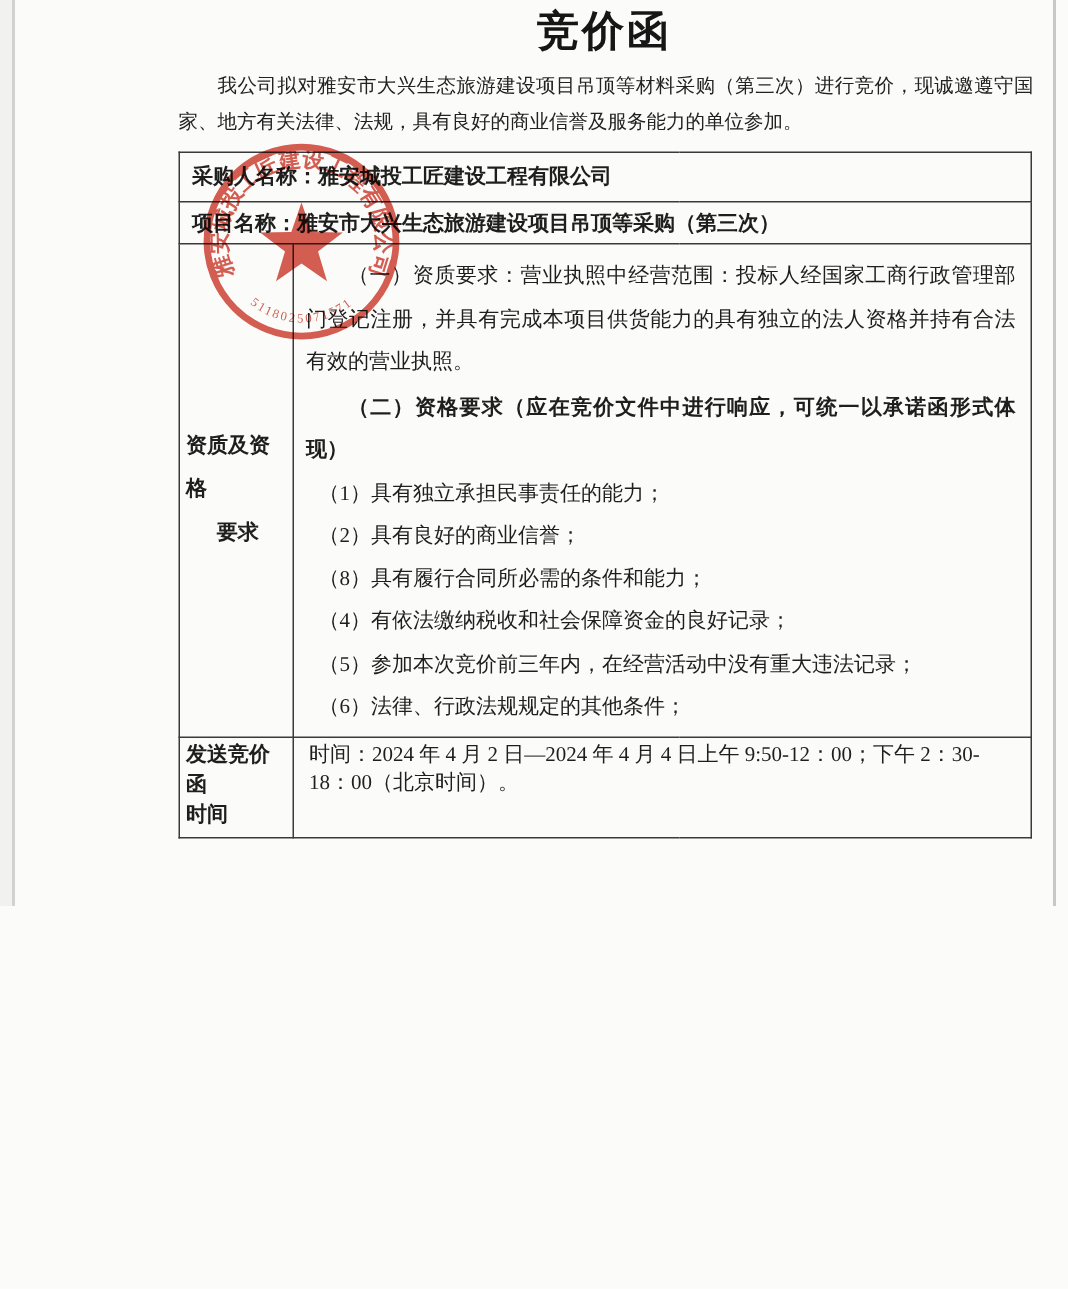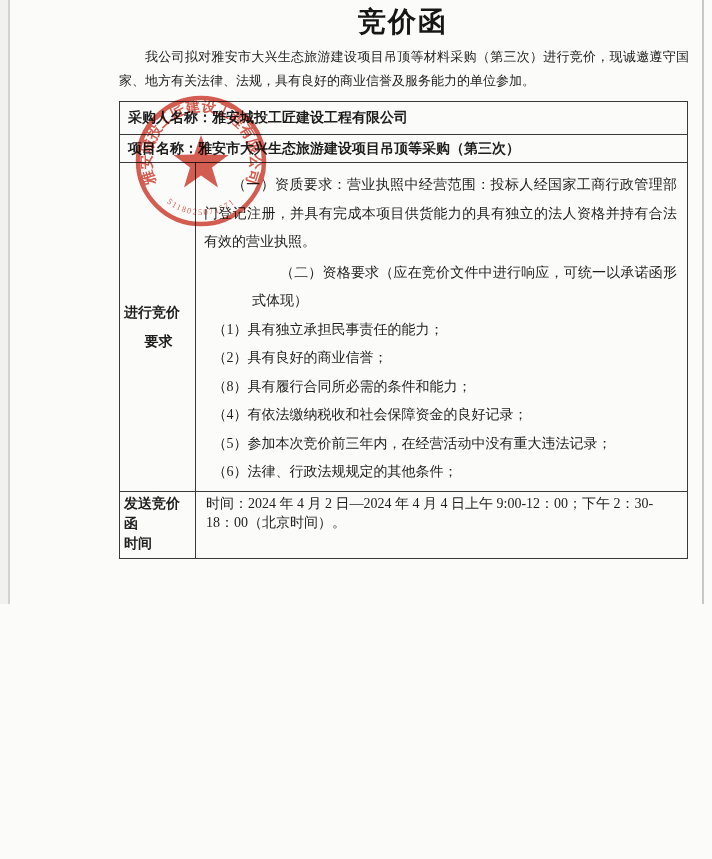--- a/index.html
+++ b/index.html
@@ -68,21 +68,21 @@
 
   td.summary-val { padding-left: 10px; }
   td.scope-val   { padding: 12px 10px 0 10px; }
 
   td.sched-val { padding: 9px 8px 0 10px; }
   td.sched-val .ln { line-height: 21px; }
 
   td.qual-val { padding: 8px 10px 4px 8px; }
   td.qual-val p { margin: 0; line-height: 28.5px; text-align: justify; }
   td.qual-val p.para { text-indent: 2em; }
-  td.qual-val p.para-bold { text-indent: 2em; font-weight: normal; margin-top: 2px; margin-left: 48px; }
+  td.qual-val p.para-bold { text-indent: 2em; font-weight: bold; margin-top: 2px; }
   td.qual-val p.item { text-indent: 0.6em; }
 
   td.send-val { padding: 2px 8px 0 10px; }
   td.send-val p { margin: 0; line-height: 19px; }
 
   
   .stamp {
     position: absolute;
     left: 121px; top: 81px;
     width: 160px; height: 160px;
@@ -124,42 +124,42 @@
         <span class="lbl">项目名称：</span><span class="val">雅安市大兴生态旅游建设项目吊顶等采购（第三次）</span>
       </td>
     </tr>
 
 
 
 
 
     <tr style="height:275px">
       <td class="label-cell">
-        <div class="line">进行竞价</div>
+        <div class="line">资质及资格</div>
         <div class="line center">要求</div>
       </td>
       <td colspan="3" class="qual-val top">
         <p class="para">（一）资质要求：营业执照中经营范围：投标人经国家工商行政管理部门登记注册，并具有完成本项目供货能力的具有独立的法人资格并持有合法有效的营业执照。</p>
         <p class="para-bold">（二）资格要求（应在竞价文件中进行响应，可统一以承诺函形式体现）</p>
         <p class="item">（1）具有独立承担民事责任的能力；</p>
         <p class="item">（2）具有良好的商业信誉；</p>
         <p class="item">（8）具有履行合同所必需的条件和能力；</p>
         <p class="item">（4）有依法缴纳税收和社会保障资金的良好记录；</p>
         <p class="item">（5）参加本次竞价前三年内，在经营活动中没有重大违法记录；</p>
         <p class="item">（6）法律、行政法规规定的其他条件；</p>
       </td>
     </tr>
 
     <tr style="height:40px">
       <td class="label-cell top" style="padding-top:2px">
         <div class="line" style="line-height:20px">发送竞价函</div>
         <div class="line" style="line-height:20px">时间</div>
       </td>
       <td colspan="3" class="send-val top">
-        <p>时间：2024 年 4 月 2 日—2024 年 4 月 4 日上午 9:00-12：00；下午 2：30-18：00（北京时间）。</p>
+        <p>时间：2024 年 4 月 2 日—2024 年 4 月 4 日上午 9:50-12：00；下午 2：30-18：00（北京时间）。</p>
       </td>
     </tr>
 
   </tbody>
     </table>
 
   <svg class="stamp" viewBox="0 0 160 160">
     <defs>
       <path id="arcTop" d="M 39,108.7 A 50,50 0 1 1 121,108.7" fill="none"></path>
       <path id="arcBottom" d="M 35.8,111 A 54,54 0 0 0 124.2,111" fill="none"></path>

